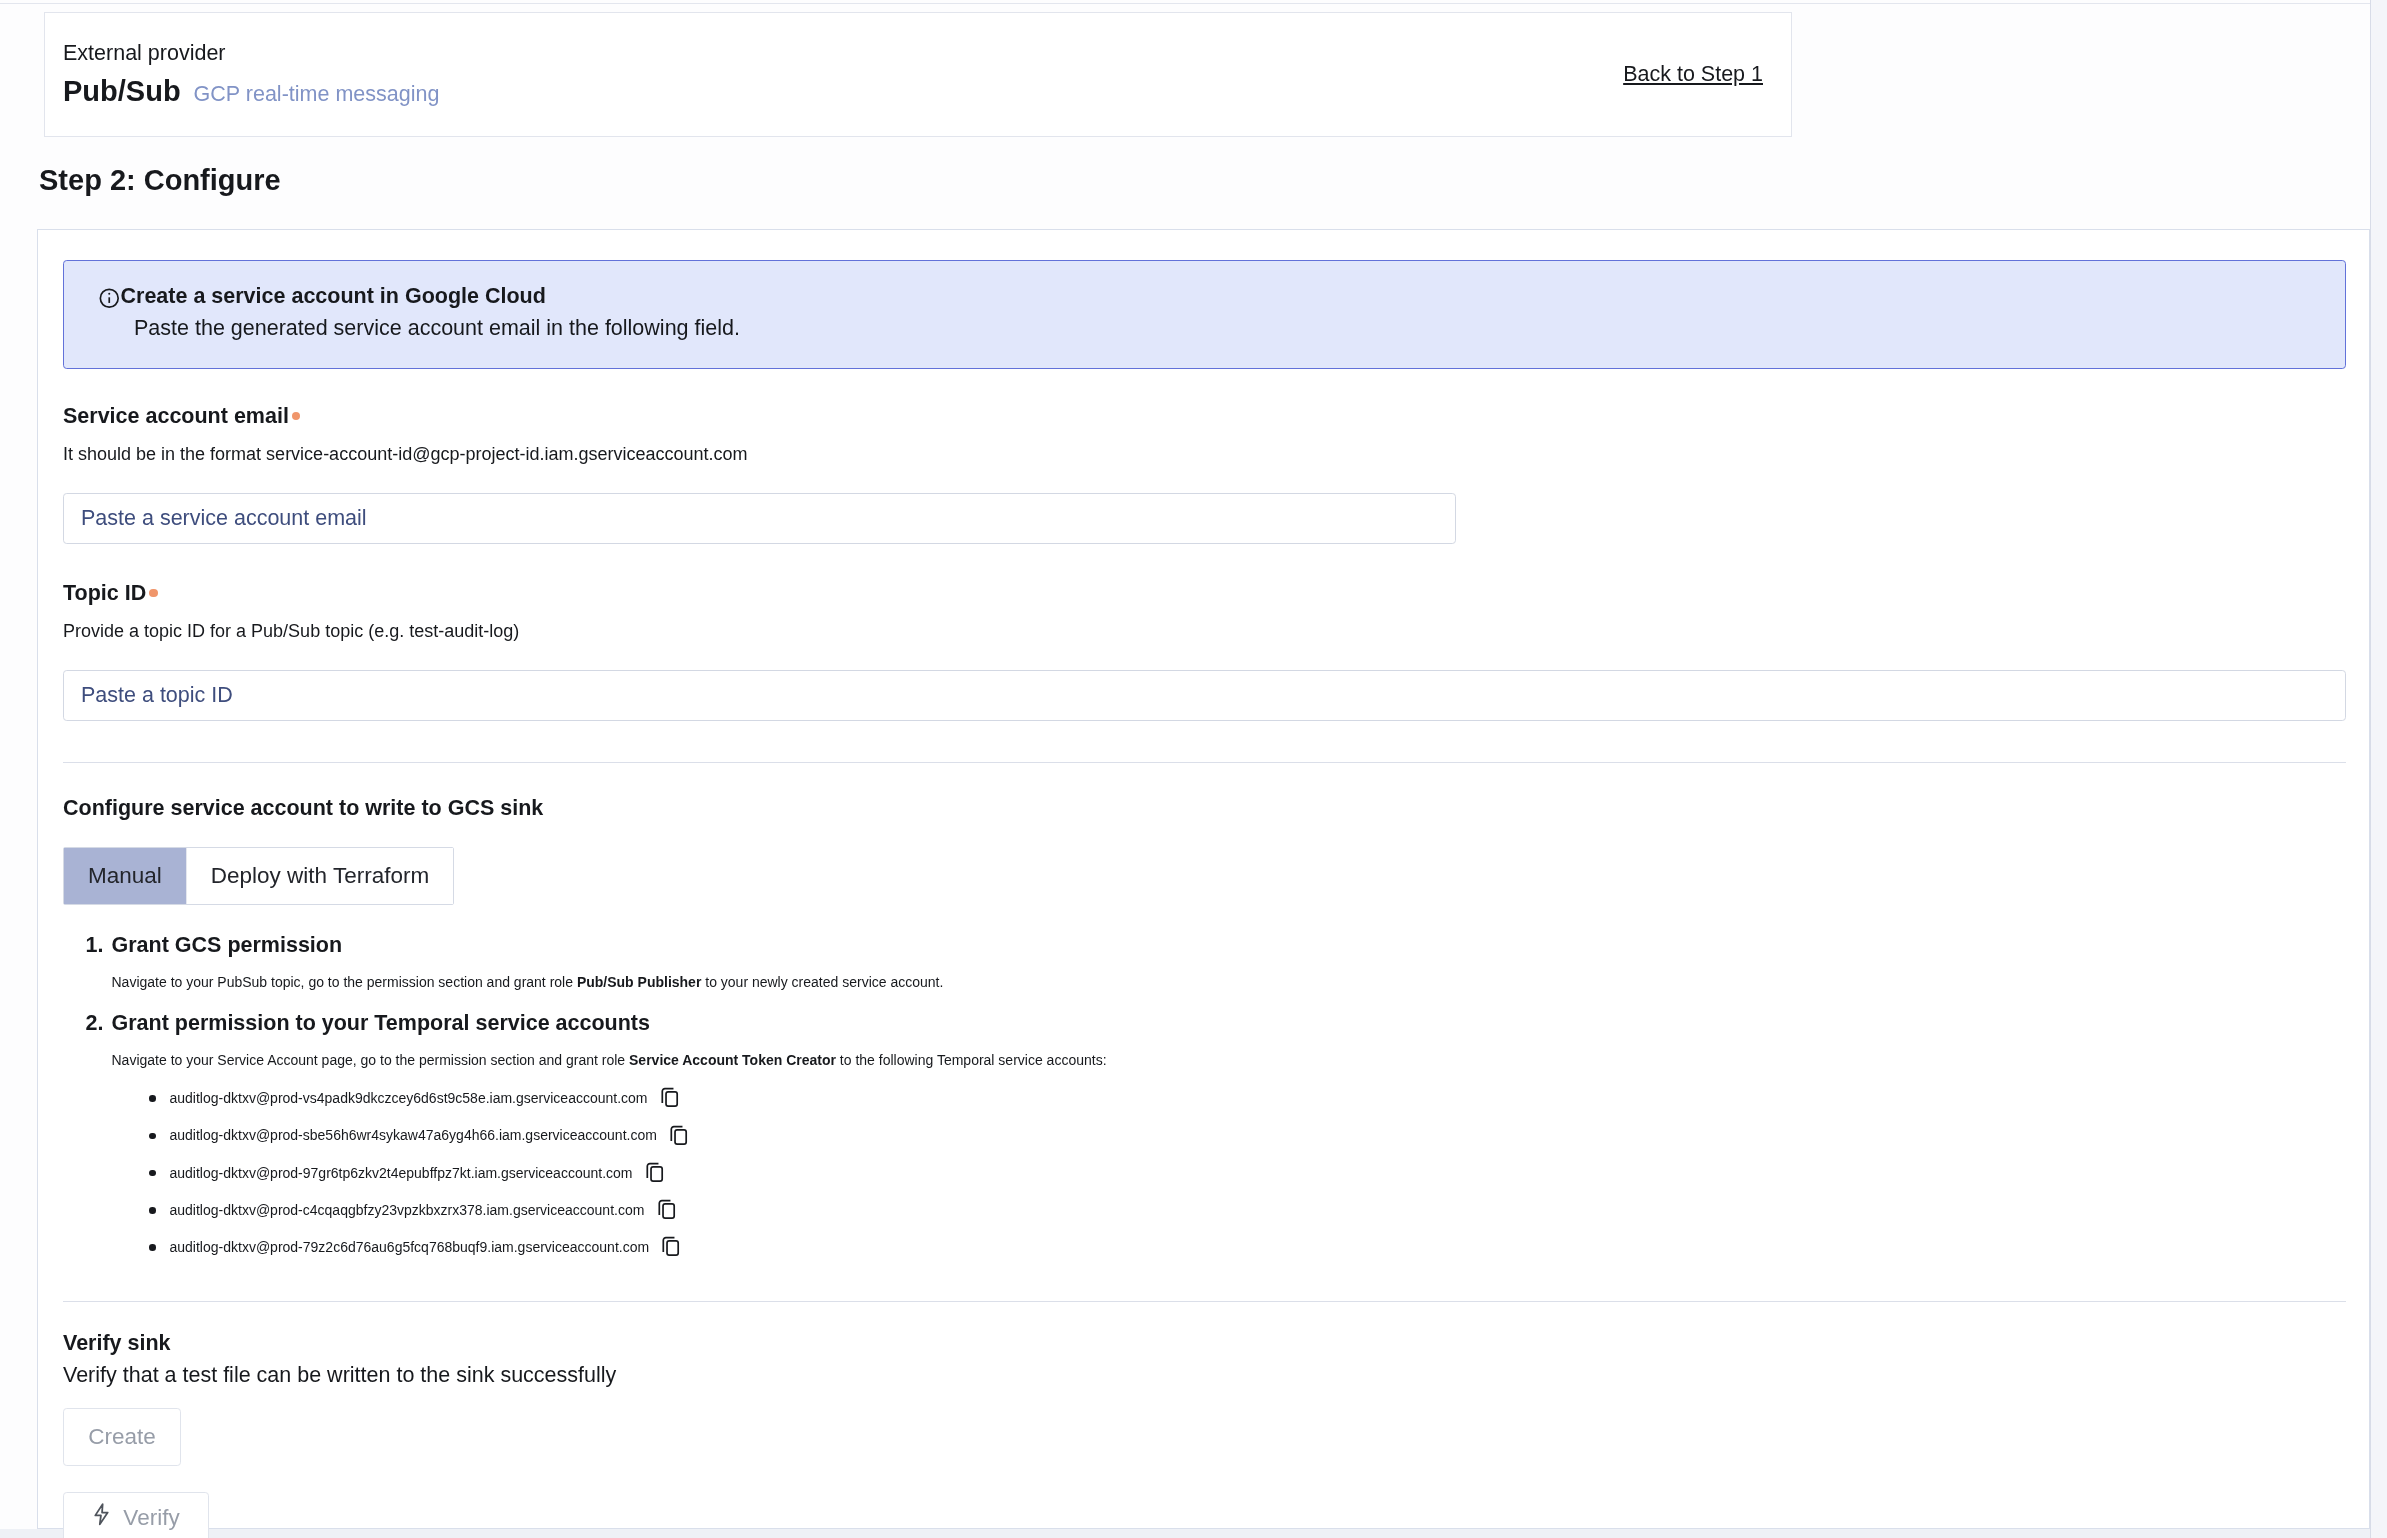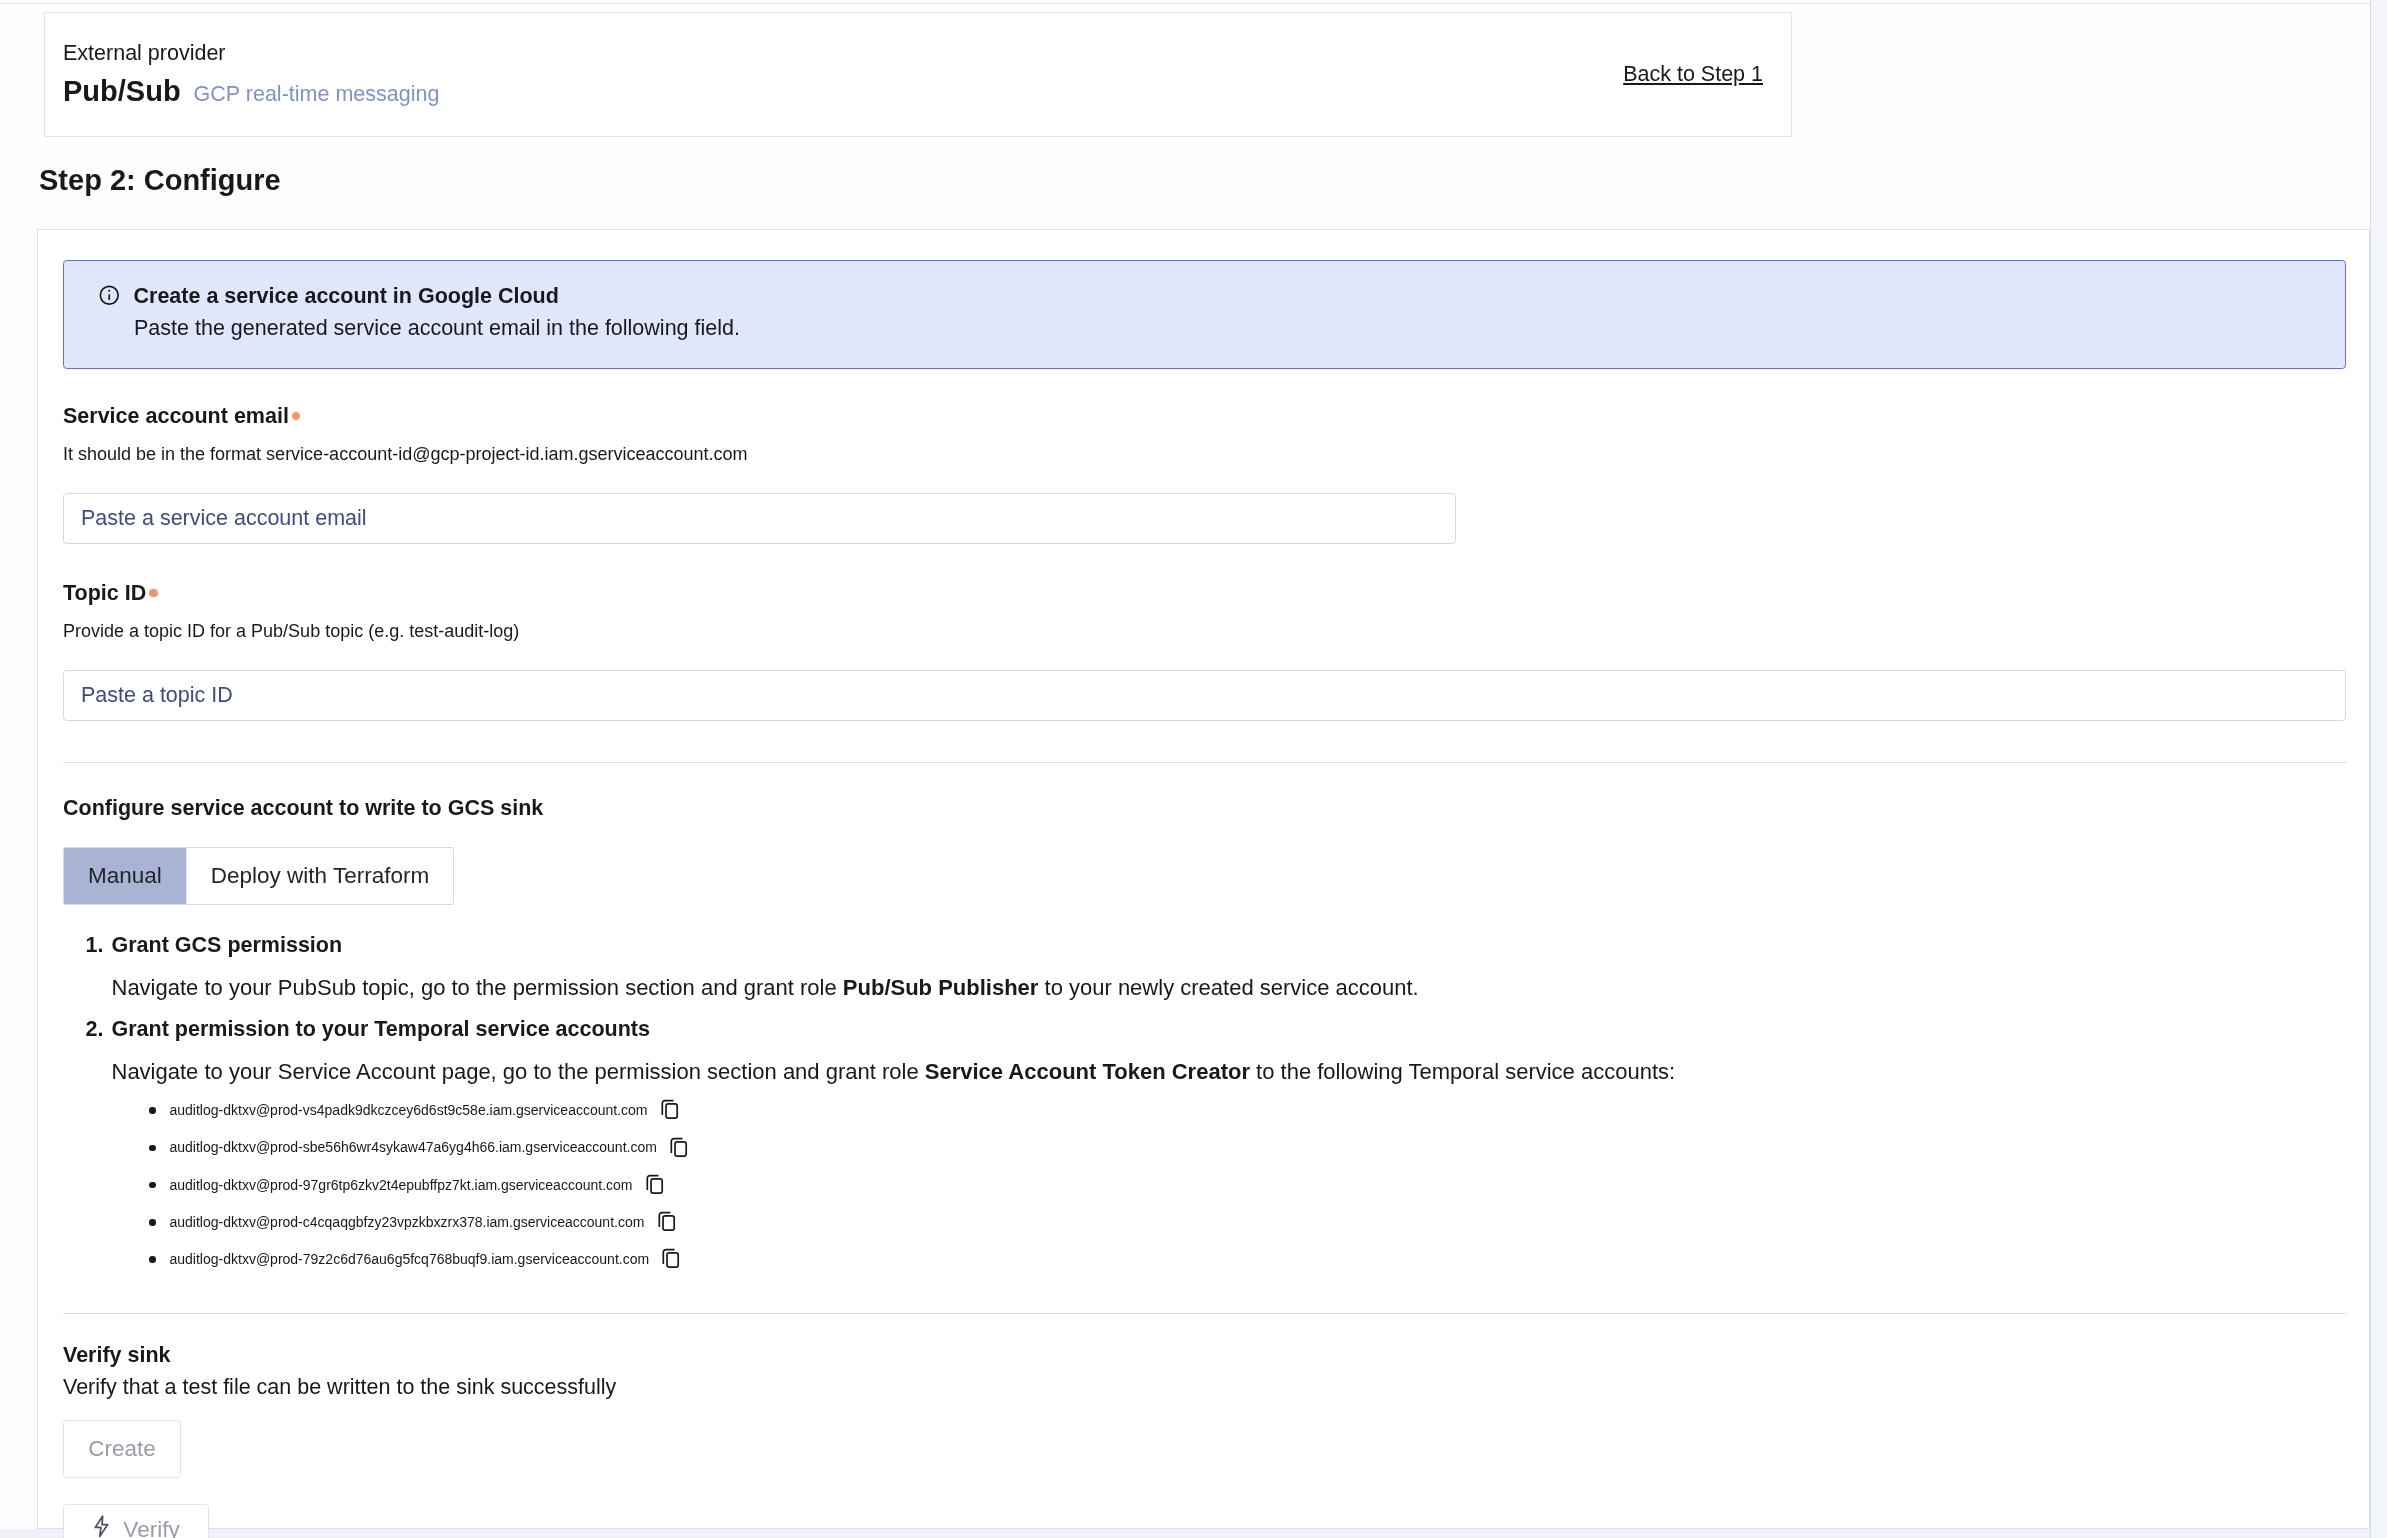--- a/index.html
+++ b/index.html
@@ -43,21 +43,21 @@
   .main-card {
     position:absolute; left:37px; top:229px; width:2333px; height:1300px;
     background:#fff; border:0.9px solid #d9dfeb;
     padding:30px 23.4px 24px 25px;
   }
 
   .info-banner {
     height:109px; background:#e1e7fb; border:1.9px solid#6272d9; border-radius:3.7px;
     padding:23.4px 19px 0 34px; margin-bottom:34px;
   }
-  .banner-title-row { display:flex; align-items:flex-start; gap:13px; }
+  .banner-title-row { display:flex; align-items:flex-end; }
   .banner-title { font-weight:bold; font-size:21.5px; }
   .banner-body { margin:6.6px 0 0 36px; font-size:21.5px; }
   .info-icon-svg { display:block; }
 
   .field-label-row { display:flex; align-items:center; gap:3px; }
   .field-label { font-size:21.5px; font-weight:bold; line-height:26px; }
   .required-dot { width:8.4px; height:8.4px; border-radius:50%; background:#f0966b; display:inline-block; }
   .field-help { font-size:18px; line-height:26px; margin-top:12px; }
   .text-input {
     display:block; margin-top:26px; height:51px;
@@ -83,21 +83,21 @@
 
   ol.steps { margin-top:26px; list-style:none; counter-reset:stepnum; padding-left:22.5px; }
   ol.steps > li { counter-increment:stepnum; margin-top:13px; position:relative; padding-left:26px; }
   ol.steps > li:first-child { margin-top:0; }
   ol.steps > li::before {
     content:counter(stepnum) ".";
     position:absolute; left:0; top:0;
     font-weight:bold; font-size:21.5px; line-height:28px;
   }
   .step-item-title { font-weight:bold; font-size:21.5px; line-height:28px; }
-  .step-item-body { margin-top:15px; font-size:22px; line-height:28px; }
+  .step-item-body { margin-top:9px; font-size:14px; line-height:28px; }
 
   ul.sa-list { margin-top:11.2px; list-style:none; padding-left:32px; }
   ul.sa-list li {
     position:relative; padding-left:26px; margin-bottom:11.2px;
     font-size:14px; line-height:26px; display:flex; align-items:center;text-align:center;
   }
   ul.sa-list li::before {
     content:""; position:absolute; left:5.6px; top:10.3px;
     width:6.6px; height:6.6px; border-radius:50%; background:#17191d;
   }

